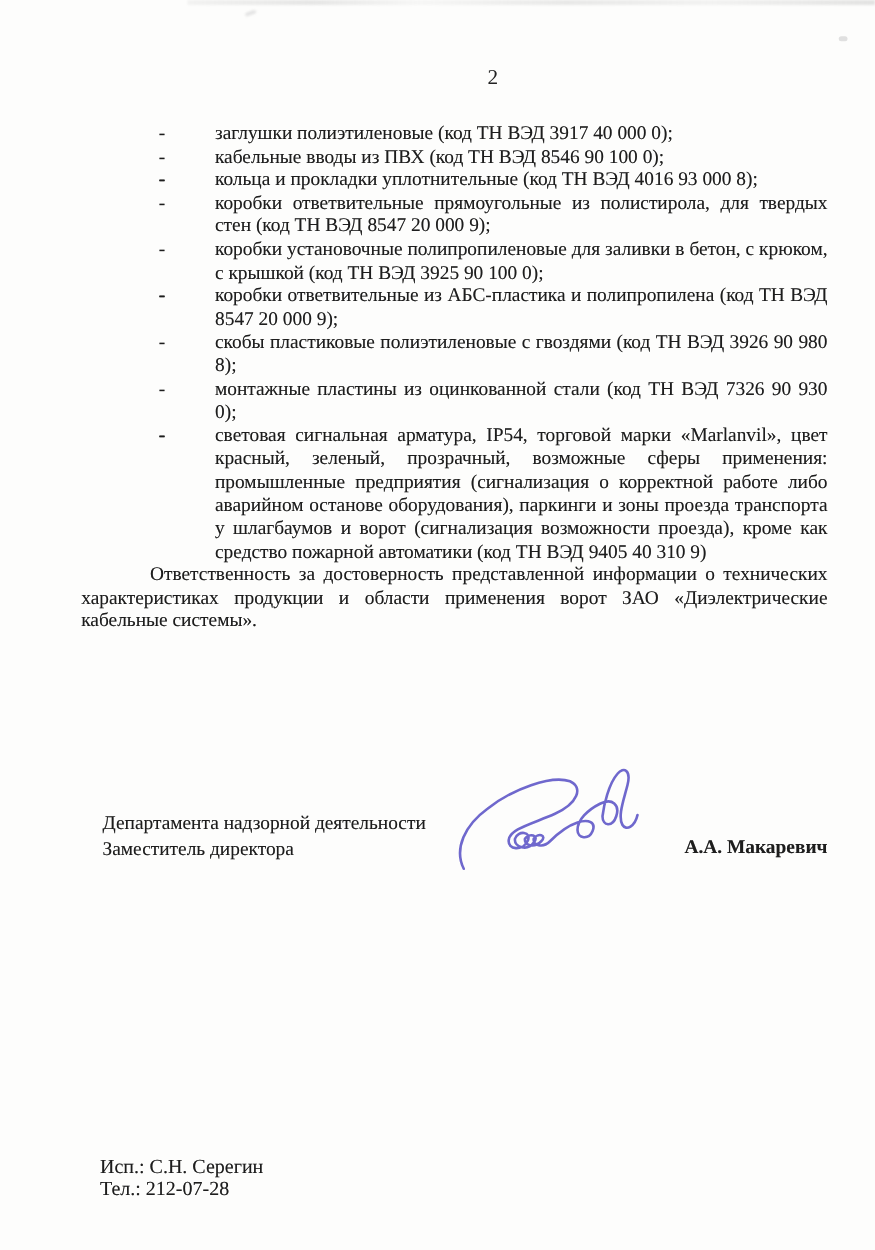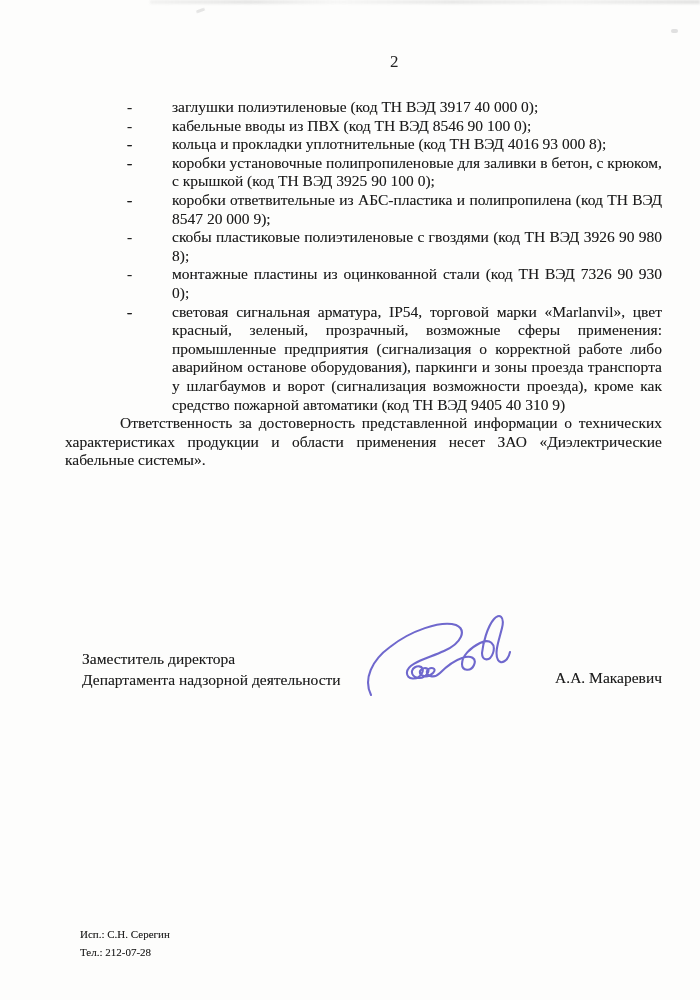--- a/index.html
+++ b/index.html
@@ -86,30 +86,31 @@
     top: 648px; left: 82px;
     width: 580px;
     font-size: 15.5px;
     line-height: 21px;
     text-shadow: 0 0 0.5px rgba(45,45,45,0.45);
   }
   .sig-name {
     position: absolute;
     right: 0; top: 19px;
     white-space: nowrap;
+    font-weight: bold;
   }
   .signature-svg {
     position: absolute;
     top: 611px; left: 363px;
     width: 152px; height: 98px;
   }
   .footer {
     position: absolute;
     top: 925px; left: 80px;
-    font-size: 11px;
+    font-size: 16px;
     line-height: 18px;
     text-shadow: 0 0 0.5px rgba(45,45,45,0.45);
   }
 </style>
 </head>
 <body>
 
 <div class="page">
 
   <div class="scan-strip"></div>
@@ -130,20 +131,21 @@
       </li>
       <li>
         <span class="bullet">-</span>
       </li>
       <li>
         <span class="bullet">-</span>
         <span>кольца и прокладки уплотнительные (код ТН ВЭД 4016 93 000 8);</span>
       </li>
       <li>
         <span class="bullet">-</span>
+        <span>коробки ответвительные прямоугольные из полистирола, для твердых стен (код ТН ВЭД 8547 20 000 9);</span>
       </li>
       <li>
         <span class="bullet">-</span>
         <span>коробки установочные полипропиленовые для заливки в бетон, с крюком, с крышкой (код ТН ВЭД 3925 90 100 0);</span>
       </li>
       <li>
         <span class="bullet">-</span>
       </li>
       <li>
         <span class="bullet">-</span>
@@ -158,26 +160,26 @@
         <span>монтажные пластины из оцинкованной стали (код ТН ВЭД 7326 90 930 0);</span>
       </li>
       <li>
         <span class="bullet">-</span>
       </li>
       <li>
         <span class="bullet">-</span>
         <span>световая сигнальная арматура, IP54, торговой марки «Marlanvil», цвет красный, зеленый, прозрачный, возможные сферы применения: промышленные предприятия (сигнализация о корректной работе либо аварийном останове оборудования), паркинги и зоны проезда транспорта у шлагбаумов и ворот (сигнализация возможности проезда), кроме как средство пожарной автоматики (код ТН ВЭД 9405 40 310 9)</span>
       </li>
     </ul>
-    <p class="responsibility">Ответственность за достоверность представленной информации о технических характеристиках продукции и области применения несет ЗАО «Диэлектрические кабельные системы».</p>
+    <p class="responsibility">Ответственность за достоверность представленной информации о технических характеристиках продукции и области применения ворот ЗАО «Диэлектрические кабельные системы».</p>
   </div>
 
   <div class="sig-block">
+    <div>Департамента надзорной деятельности</div>
     <div>Заместитель директора</div>
-    <div>Департамента надзорной деятельности</div>
     <span class="sig-name">А.А. Макаревич</span>
   </div>
 
   <svg class="signature-svg" viewBox="0 0 152 98" fill="none" xmlns="http://www.w3.org/2000/svg">
     <path stroke-width="2.1" stroke-linecap="round" stroke-linejoin="round" opacity="0.88" d="M8,84
              C0,68 9,49 27,36
              C47,20 78,9 93,14
              C104,19 99,32 81,40
              C63,48 45,52 44,61
              C43,69 55,70 59,62

